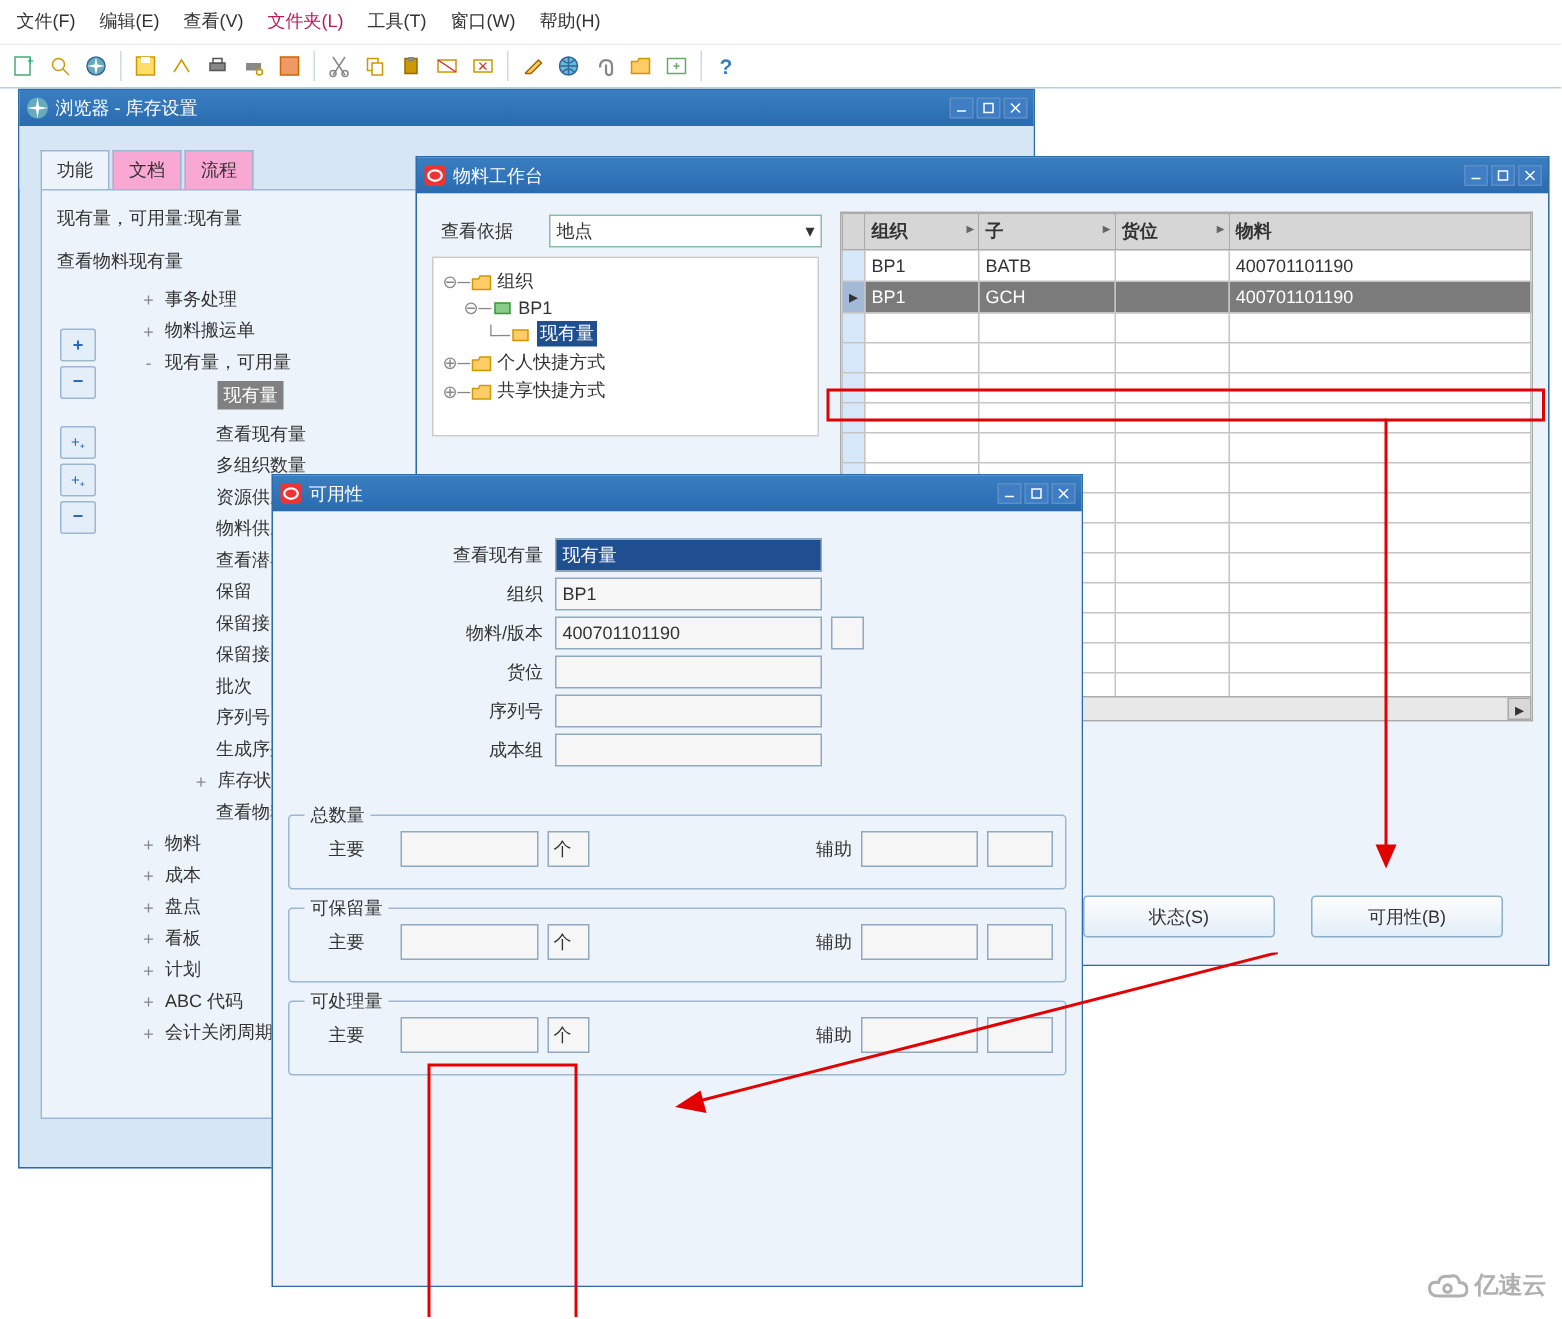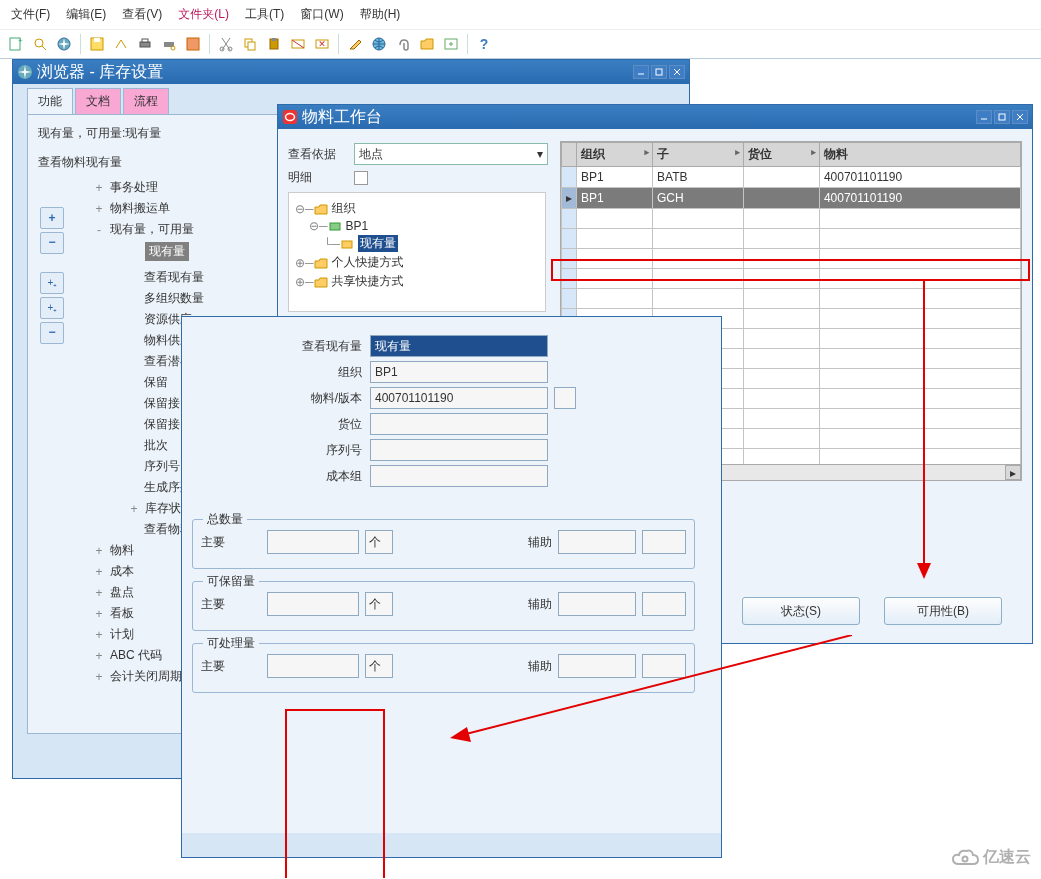--- a/index.html
+++ b/index.html
@@ -19,25 +19,25 @@
   .toolbar .sep { width:1px; height:20px; background:#cdd; margin:0 2px; }
   .toolicon { width:20px; height:20px; display:flex; align-items:center; justify-content:center; border:1px solid transparent; border-radius:2px; }
   .toolicon svg { width:16px; height:16px; }
   .main { position:relative; width:1041px; height:calc(879px - 60px); overflow:hidden; }
 
   
   .win { position:absolute; border:1px solid #2f6bab; background:#d7e6f4; }
   .win.browser { left:12px; top:0px; width:678px; height:720px; }
   .titlebar { height:24px; display:flex; align-items:center; padding:0 4px; color:#fff; background:linear-gradient(#3a7ec2,#2a6bb0); }
   .titlebar .ticon { width:16px; height:16px; margin-right:4px; }
-  .titlebar .ttext { flex:1; font-size:16px; }
+  .titlebar .ttext { flex:1; font-size:12px; }
   .titlebar .wbtn { width:16px; height:14px; border:1px solid #5c8dc5; background:#3f7ec5; margin-left:2px; display:flex; align-items:center; justify-content:center; }
   .titlebar .wbtn svg { width:10px; height:10px; }
 
-  .tabs { display:flex; background:#d7e6f4; padding:4px 4px 0 14px; gap:2px; }
+  .tabs { display:flex; background:#d7e6f4; padding:16px 4px 0 14px; gap:2px; }
   .tab { padding:4px 10px; border:1px solid #9bb7d4; border-bottom:none; background:#f9a8d4; }
   .tab.active { background:#ecf3fa; }
   .tabbody { margin:0 14px 14px 14px; border:1px solid #9bb7d4; background:#ecf3fa; height:620px; padding:10px; overflow:hidden; }
 
   .treehead { font-size:12px; margin-bottom:6px; }
   .tree-area { display:flex; }
   .tree-btns { width:28px; display:flex; flex-direction:column; gap:3px; align-items:center; margin-top:30px; }
   .tree-btn { width:24px; height:22px; border:1px solid #9bb7d4; background:#e4eef8; display:flex; align-items:center; justify-content:center; border-radius:2px; }
   .tree { flex:1; margin-left:6px; font-size:12px; }
   .tnode { display:flex; align-items:center; padding:2px 4px; }
@@ -47,21 +47,21 @@
   .indent1 { padding-left:20px; }
   .indent2 { padding-left:55px; }
   .indent3 { padding-left:54px; }
 
   
   .win.mat { left:277px; top:45px; width:756px; height:540px; }
   .mat-body { background:#ecf3fa; height:calc(100% - 24px); padding:10px; position:relative; }
   .mat-top { display:flex; gap:14px; align-items:flex-start; }
   .form-col { width:260px; }
   .frow { display:flex; align-items:center; margin:4px 0; }
-  .flabel { width:60px; text-align:left; margin-right:6px; }
+  .flabel { width:60px; text-align:center; margin-right:18px; }
   .fselect { flex:1; height:22px; border:1px solid #8ba; background:#fff; padding:0 4px; display:flex; align-items:center; justify-content:space-between; }
   .fcheck { width:14px; height:14px; border:1px solid #999; background:#fff; }
   .mat-tree { margin-top:6px; border:1px solid #ccc; background:#fff; padding:6px; width:258px; height:120px; font-size:12px; }
   .mat-tree .tline { display:flex; align-items:center; padding:1px 0; }
   .mat-tree .tline svg { margin-right:4px; }
   .mat-tree .i1 { padding-left:14px; }
   .mat-tree .i2 { padding-left:28px; }
   .mat-tree .sel { background:#1f4f8f; color:#fff; padding:0 2px; }
 
   .grid { position:absolute; left:282px; top:12px; right:10px; height:340px; border:1px solid #aaa; background:#fff; overflow:hidden; }
@@ -69,34 +69,34 @@
   .grid th { background:#d6d6d6; border:1px solid #aaa; text-align:left; padding:3px 4px; position:relative; }
   .grid th .arrow { position:absolute; right:3px; top:4px; font-size:9px; color:#666; }
   .grid td { border:1px solid #c4c4c4; padding:3px 4px; height:20px; background:#fff; }
   .grid tr.selected td { background:#7b7b7b; color:#fff; }
   .grid tr.selected td.marker { background:#a3b9d8; color:#333; }
   .grid td.marker { width:14px; background:#d7e7fa; }
   .grid .hscroll { position:absolute; bottom:0; left:0; right:0; height:16px; background:#e8e8e8; border-top:1px solid #aaa; display:flex; }
   .grid .hscroll .hbtn { width:16px; border:1px solid #aaa; background:#d8d8d8; display:flex; align-items:center; justify-content:center; }
   .grid .hscroll .track { flex:1; }
   .mat-btns { position:absolute; bottom:18px; right:30px; display:flex; gap:24px; }
-  .btn { width:118px; height:28px; border:1px solid #8bb0c8; border-radius:3px; background:linear-gradient(#fdfdfd,#e3eef8); display:flex; align-items:center; justify-content:center; }
+  .btn { width:128px; height:28px; border:1px solid #8bb0c8; border-radius:3px; background:linear-gradient(#fdfdfd,#e3eef8); display:flex; align-items:center; justify-content:center; }
 
   
   .win.avail { left:181px; top:257px; width:541px; height:542px; z-index:5; }
   .avail-body { background:#ecf3fa; height:calc(100% - 24px); padding:14px 10px; }
   .afrow { display:flex; align-items:center; margin:4px 0; }
   .aflabel { width:170px; text-align:right; margin-right:8px; }
   .afield { width:178px; height:22px; border:1px solid #8fa9c1; background:#f6f6f6; padding:2px 4px; display:flex; align-items:center; }
   .afield.hilite { background:#1f4f8f; color:#fff; }
   .afield.sm { width:22px; margin-left:6px; }
-  .group { border:1px solid #9bb7d4; border-radius:3px; margin:12px 16px 4px 0; padding:10px 8px 14px 8px; position:relative; }
+  .group { border:1px solid #9bb7d4; border-radius:3px; margin:12px 0 4px 0; padding:10px 8px 14px 8px; position:relative; }
   .group .glegend { position:absolute; top:-9px; left:10px; background:#ecf3fa; padding:0 4px; }
   .grow { display:flex; align-items:center; gap:6px; }
-  .glabel-left { width:60px; text-align:left; }
+  .glabel-left { width:60px; text-align:center; }
   .gin { height:24px; border:1px solid #8fa9c1; background:#f6f6f6; }
   .gin.main { width:92px; }
   .gin.unit { width:28px; padding:0 3px; display:flex; align-items:center; }
   .gspacer { flex:1; }
   .glabel-right { width:36px; text-align:right; }
   .gin.aux { width:78px; }
   .gin.aux2 { width:44px; }
 
   
   .ann { position:absolute; z-index:20; pointer-events:none; }
@@ -431,24 +431,20 @@
     </div>
     <div class="mat-body">
       <div class="mat-top">
         <div class="form-col">
           <div class="frow">
             <div class="flabel">查看依据</div>
             <div class="fselect">
               <span>地点</span>
               <span>▾</span>
             </div>
-          </div>
-          <div class="frow">
-            <div class="flabel">明细</div>
-            <div class="fcheck"></div>
           </div>
           <div class="mat-tree">
             <div class="tline">
                 <span style="color:#888;">⊖─</span>
                 <svg width="14" height="12">
                   <path d="M1 4 L5 4 L6 2 L13 2 L13 11 L1 11 Z" fill="#fc6" stroke="#c90"></path>
                 </svg>
                 <span>组织</span>
               </div>
             <div class="tline i1">
@@ -610,20 +606,42 @@
       </div>
 
       <div class="mat-btns">
         <div class="btn">状态(S)</div>
         <div class="btn">可用性(B)</div>
       </div>
     </div>
   </div>
 
   <div class="win avail">
+    <div class="titlebar">
+      <svg class="ticon" viewBox="0 0 16 16">
+          <rect x="1" y="1" width="14" height="14" rx="3" fill="#e33"></rect>
+          <ellipse cx="8" cy="8" rx="4.5" ry="3.5" fill="none" stroke="#fff" stroke-width="1.5"></ellipse>
+        </svg>
+      <span class="ttext">可用性</span>
+      <div class="wbtn">
+          <svg viewBox="0 0 10 10">
+            <line x1="2" y1="7" x2="8" y2="7" stroke="#fff"></line>
+          </svg>
+        </div>
+      <div class="wbtn">
+          <svg viewBox="0 0 10 10">
+            <rect x="2" y="2" width="6" height="6" fill="none" stroke="#fff"></rect>
+          </svg>
+        </div>
+      <div class="wbtn">
+          <svg viewBox="0 0 10 10">
+            <path d="M2 2 L8 8 M8 2 L2 8" stroke="#fff"></path>
+          </svg>
+        </div>
+    </div>
     <div class="avail-body">
       <div id="avail-fields">
           <div class="afrow">
             <div class="aflabel">查看现有量</div>
             <div class="afield hilite">现有量</div>
           </div>
           <div class="afrow">
             <div class="aflabel">组织</div>
             <div class="afield">BP1</div>
           </div>

